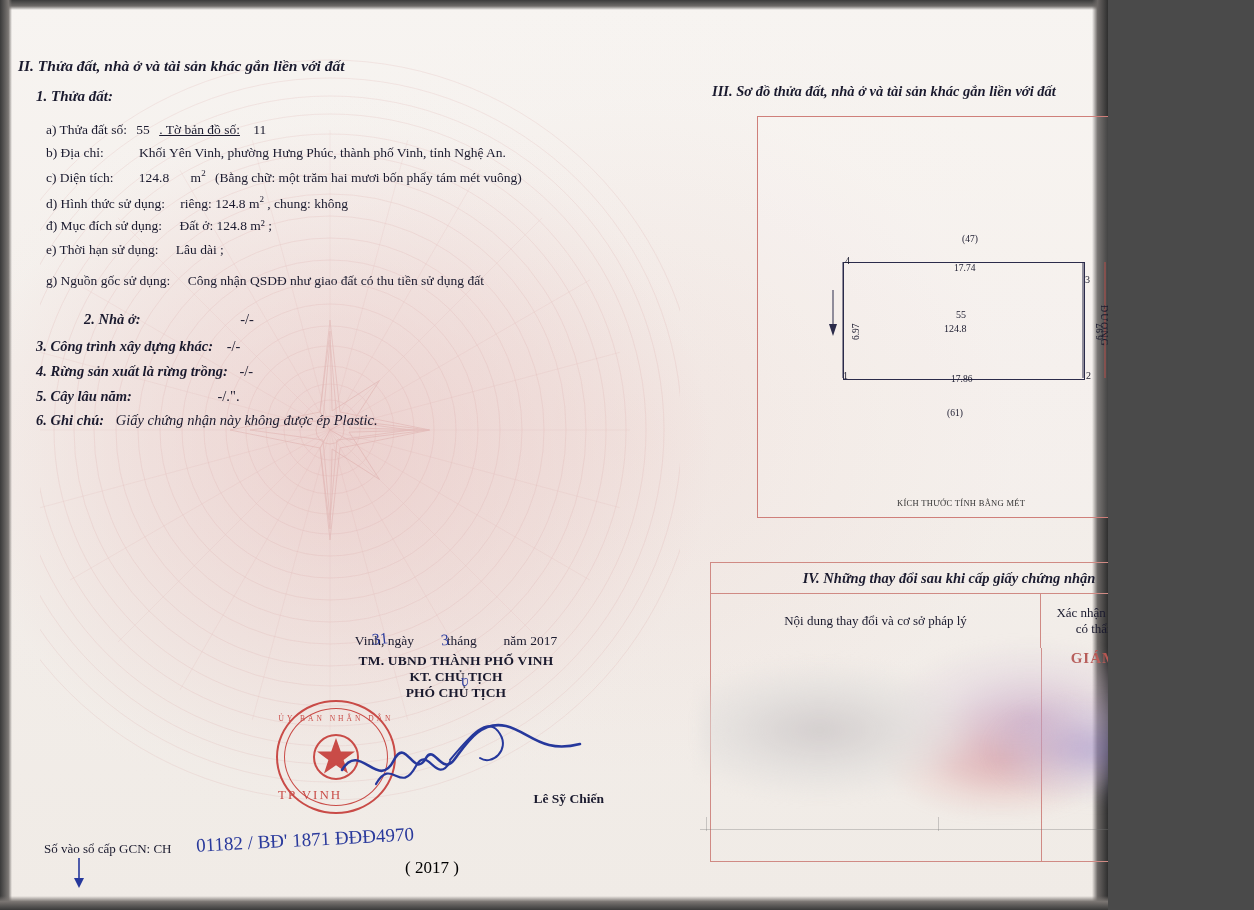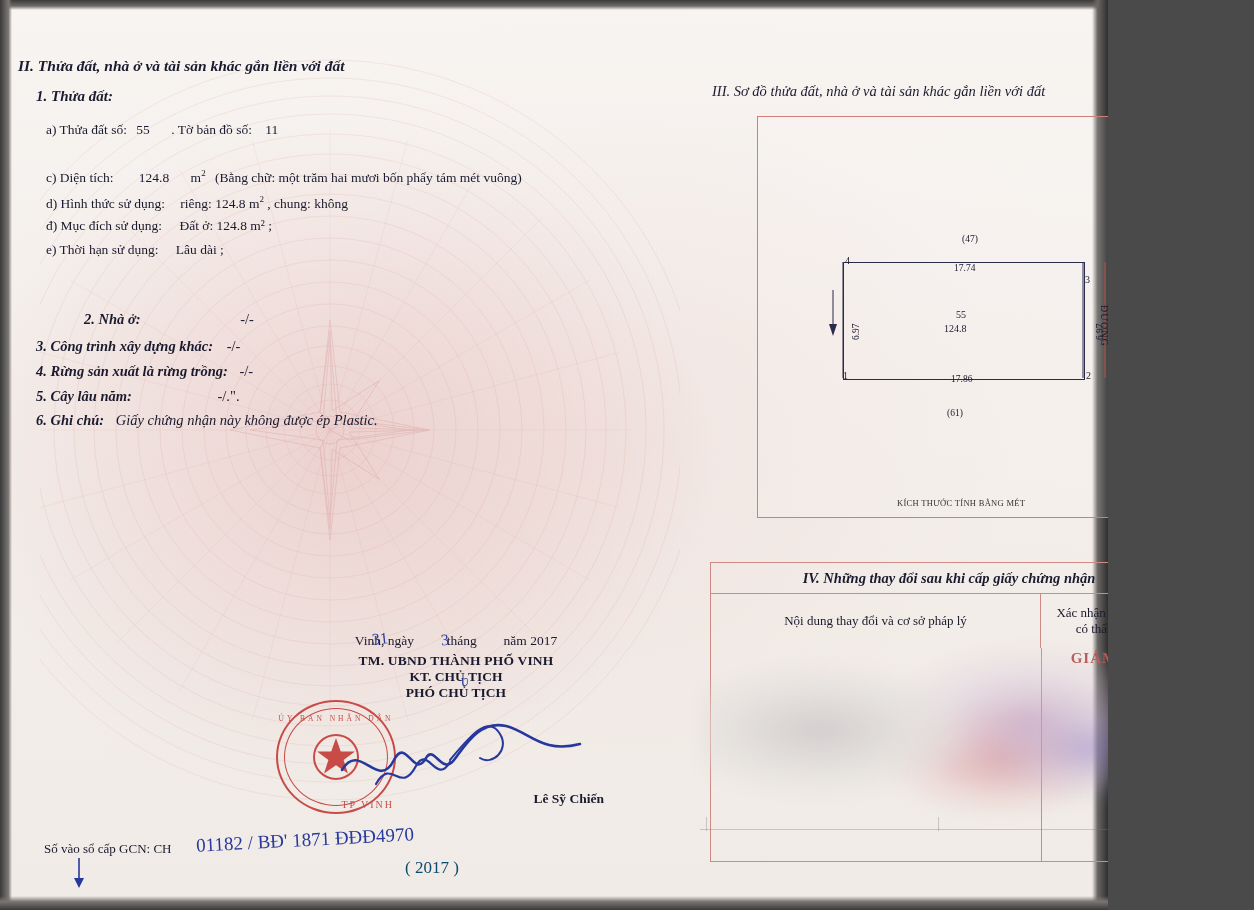--- a/index.html
+++ b/index.html
@@ -60,21 +60,21 @@
   .ln { position: absolute; font-size: 13.5px; white-space: nowrap; }
   .sub2 {
     position: absolute; font-size: 14.5px; font-weight: bold; font-style: italic;
   }
   .valdash { font-style: normal; font-weight: normal; }
   .note-italic { font-style: italic; font-weight: normal; }
 
   
   .sec3-title {
     position:absolute; left: 712px; top: 83px;
-    font-size: 14.5px; font-weight: normal; font-style: italic;
+    font-size: 14.5px; font-weight: bold; font-style: italic;
   }
   .mapbox {
     position:absolute; left: 757px; top: 116px;
     width: 415px; height: 400px;
     border: 1.6px solid #cf7f7a;
     background: rgba(255,255,255,0.10);
   }
   .northarrow {
     position:absolute; left: 1129px; top: 128px; width: 24px; height: 70px;
   }
@@ -151,31 +151,31 @@
   }
   .stamp-inner {
     position:absolute; left: 6px; top: 6px; right:6px; bottom:6px;
     border: 1px solid #c2302c; border-radius:50%;
   }
   .stamp-txt-top {
     position:absolute; left:0; top: 12px; width:100%; text-align:center;
     font-size: 7.5px; color:#c2302c; letter-spacing: 3px;
   }
   .stamp-txt-bot {
-    position:absolute; left:0; bottom: 2px; width:100%; text-align:right;
-    font-size: 10px; color:#c2302c; letter-spacing: 2px;
+    position:absolute; left:0; bottom: 9px; width:100%; text-align:left;
+    font-size: 13px; color:#c2302c; letter-spacing: 2px;
   }
   .stamp-star { position:absolute; left:50%; top:50%; transform:translate(-50%,-50%); }
 
   .sig-swirl { position:absolute; left: 330px; top: 700px; width: 270px; height: 110px; }
 
   
   .gcn-label { position:absolute; left: 44px; top: 841px; font-size: 13px; }
   .gcn-hand { position:absolute; left: 196px; top: 829px; font-size: 19px; color:#2a3a9c; transform: rotate(-3deg); }
-  .gcn-year { position:absolute; left: 405px; top: 858px; font-size: 17px; color:#0c4a6e; }
+  .gcn-year { position:absolute; left: 405px; top: 858px; font-size: 17px; color:#000000; }
   .gcn-arrow { position:absolute; left: 70px; top: 858px; width: 18px; height: 30px; }
 
   
   .smudge {
     position:absolute; left: 700px; top: 640px; width: 520px; height: 175px;
     background:
       radial-gradient(ellipse 160px 70px at 120px 90px, rgba(210,205,205,0.95) 0%, rgba(225,222,220,0.7) 60%, rgba(235,232,230,0) 100%),
       radial-gradient(ellipse 150px 80px at 330px 80px, rgba(190,150,190,0.55) 0%, rgba(215,195,215,0.3) 60%, rgba(235,232,230,0) 100%),
       radial-gradient(ellipse 120px 60px at 300px 120px, rgba(200,60,60,0.35) 0%, rgba(220,140,140,0.18) 60%, rgba(235,232,230,0) 100%);
     filter: blur(6px);
@@ -307,24 +307,28 @@
   <div class="darkedge-left"></div>
   <div class="darkedge-right"></div>
   <div class="darkedge-bottom"></div>
 
   <div class="sec2-title">II. Thửa đất, nhà ở và tài sản khác gắn liền với đất</div>
   <div class="sub1">1. Thửa đất:</div>
 
   <div class="ln" style="left:46px; top:122px;">
     <span>a) Thửa đất số:</span>
     <span style="margin-left:6px;">55</span>
-    <span style="margin-left:18px;">. Tờ bản đồ số:</span>
+    <span style="margin-left:6px;text-decoration:underline;">. Tờ bản đồ số:</span>
     <span style="margin-left:10px;">11</span>
   </div>
 
+  <div class="ln" style="left:46px; top:145px;">
+    <span>b) Địa chỉ:</span>
+    <span style="margin-left:32px;">Khối Yên Vinh, phường Hưng Phúc, thành phố Vinh, tỉnh Nghệ An.</span>
+  </div>
 
   <div class="ln" style="left:46px; top:168px;">
     <span>c) Diện tích:</span>
     <span style="margin-left:22px;">124.8</span>
     <span style="margin-left:18px;">m</span><sup style="font-size:9px;">2</sup>
     <span style="margin-left:6px;">(Bằng chữ: một trăm hai mươi bốn phẩy tám mét vuông)</span>
   </div>
 
   <div class="ln" style="left:46px; top:194px;">
     <span>d) Hình thức sử dụng:</span>
@@ -335,20 +339,24 @@
   <div class="ln" style="left:46px; top:218px;">
     <span>đ) Mục đích sử dụng:</span>
     <span style="margin-left:14px;">Đất ở: 124.8 m² ;</span>
   </div>
 
   <div class="ln" style="left:46px; top:242px;">
     <span>e) Thời hạn sử dụng:</span>
     <span style="margin-left:14px;">Lâu dài ;</span>
   </div>
 
+  <div class="ln" style="left:46px; top:273px;">
+    <span>g) Nguồn gốc sử dụng:</span>
+    <span style="margin-left:14px;">Công nhận QSDĐ như giao đất có thu tiền sử dụng đất</span>
+  </div>
 
   <div class="sub2" style="left:36px; top:311px;margin-left:48px;">
     <span>2. Nhà ở:</span>
     <span class="valdash" style="margin-left:96px;">-/-</span>
   </div>
   <div class="sub2" style="left:36px; top:338px;">
     <span>3. Công trình xây dựng khác:</span>
     <span class="valdash" style="margin-left:10px;">-/-</span>
   </div>
   <div class="sub2" style="left:36px; top:363px;">

